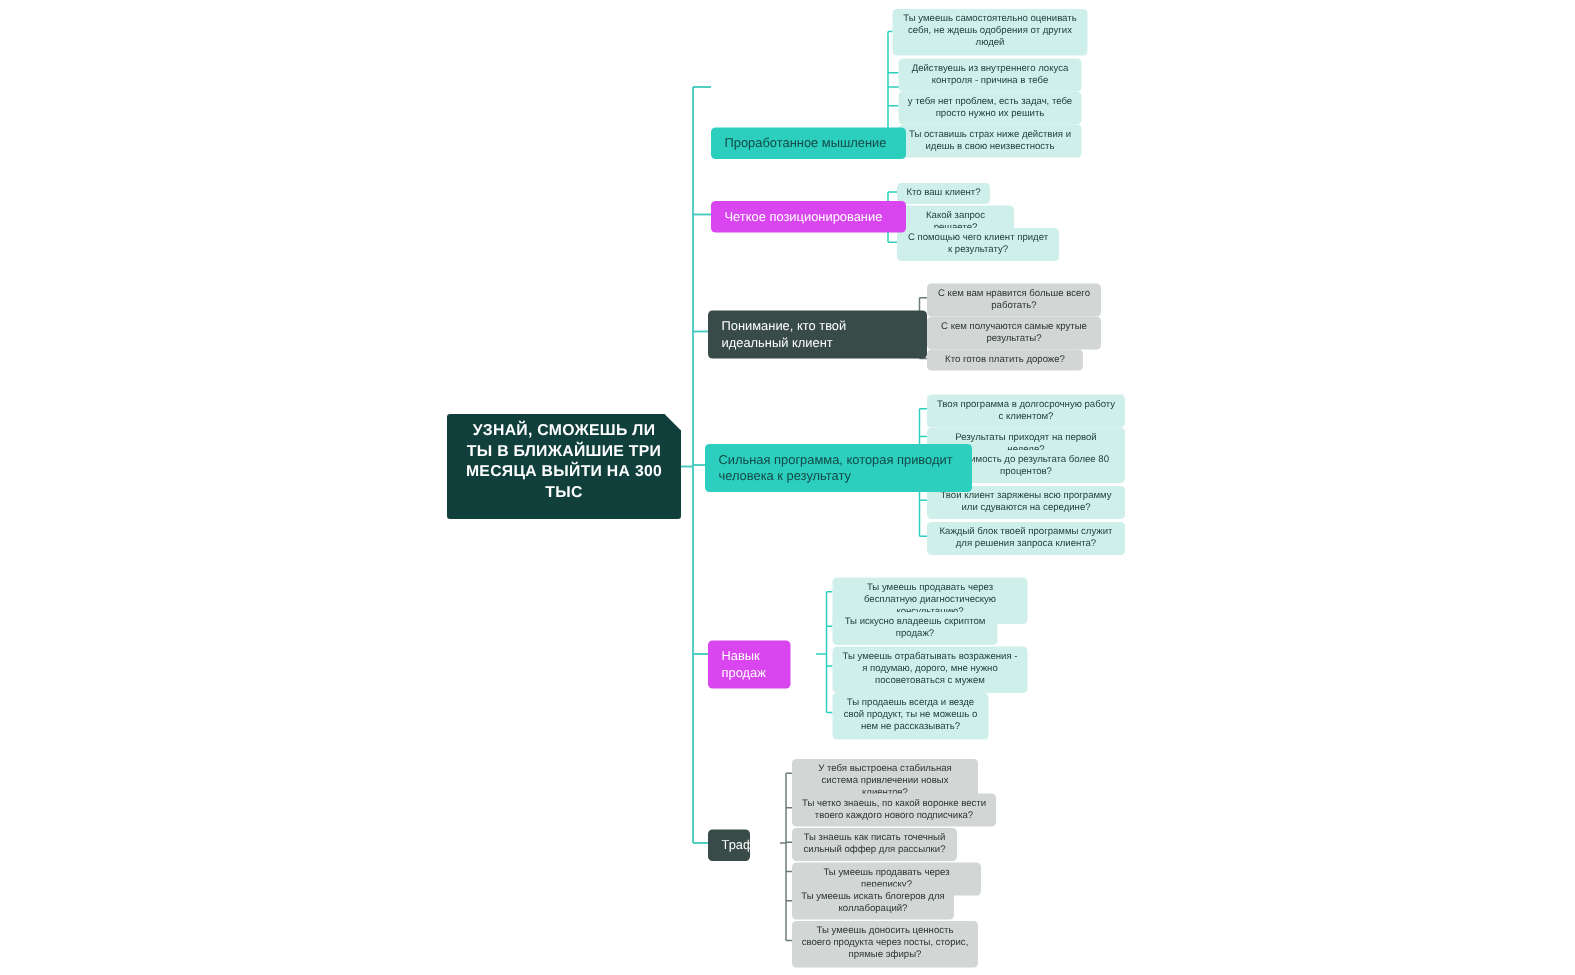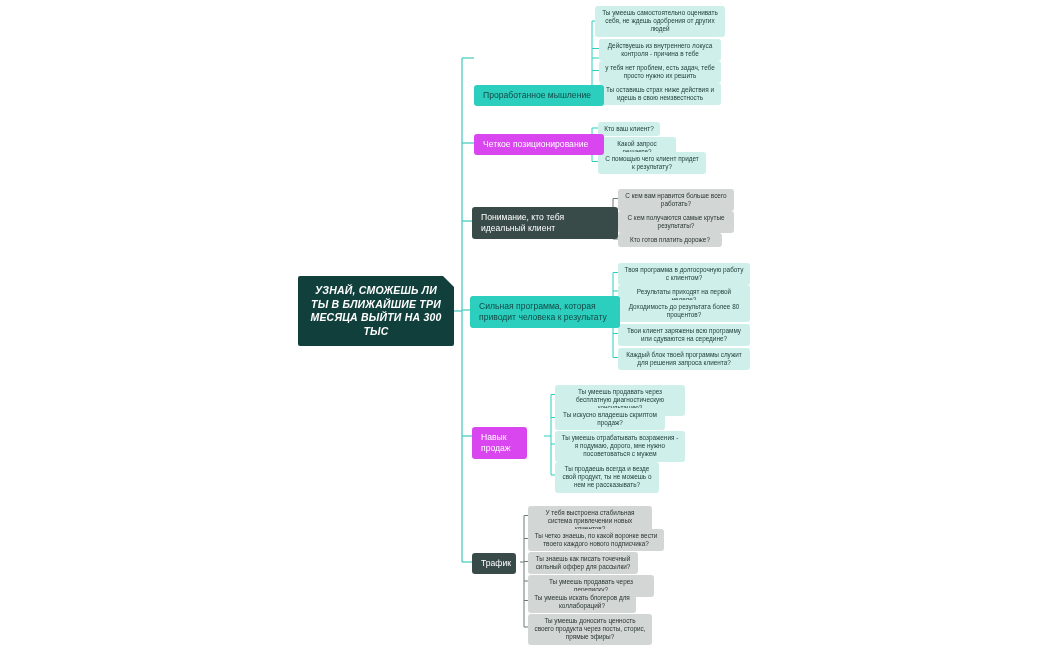--- a/index.html
+++ b/index.html
@@ -33,31 +33,30 @@
   .root-node {
     position: absolute;
     left: 298px;
     top: 276px;
     width: 156px;
     height: 70px;
     background: #11403C;
     color: #ffffff;
     border-radius: 2px;
     display: flex;
-    align-items: center;
+    align-items: flex-start;
     justify-content: center;
     text-align: center;
     box-sizing: border-box;
     padding: 5px 10px;
     font-size: 10.5px;
     line-height: 13.5px;
     font-weight: bold;
     letter-spacing: 0.2px;
     z-index: 3;
-    font-style: italic;
   }
   .root-node .fold {
     position: absolute;
     right: 0;
     top: 0;
     width: 11px;
     height: 11px;
     background: #ffffff;
     clip-path: polygon(0 0, 100% 100%, 100% 0);
   }
@@ -192,32 +191,32 @@
       <div class="leaf mint" style="left: 598px; top: 122px; width: 62px; min-height: 12px;">
         <span>Кто ваш клиент?</span>
       </div>
       <div class="leaf mint" style="left: 598px; top: 137px; width: 78px; min-height: 12px;">
         <span>Какой запрос решаете?</span>
       </div>
       <div class="leaf mint" style="left: 598px; top: 152px; width: 108px; min-height: 19px;">
         <span>С помощью чего клиент придет к результату?</span>
       </div>
       <div class="branch darkslate" style="left: 472px; top: 207px; width: 146px; min-height: 28px;">
-        <span>Понимание, кто тебя идеальный клиент</span>
+        <span>Понимание, кто твой идеальный клиент</span>
       </div>
       <div class="leaf gray" style="left: 618px; top: 189px; width: 116px; min-height: 19px;">
         <span>С кем вам нравится больше всего работать?</span>
       </div>
       <div class="leaf gray" style="left: 618px; top: 211px; width: 116px; min-height: 19px;">
         <span>С кем получаются самые крутые результаты?</span>
       </div>
       <div class="leaf gray" style="left: 618px; top: 233px; width: 104px; min-height: 12px;">
         <span>Кто готов платить дороже?</span>
       </div>
-      <div class="branch teal" style="left: 470px; top: 296px; width: 150px; min-height: 28px;">
+      <div class="branch teal" style="left: 470px; top: 296px; width: 178px; min-height: 28px;">
         <span>Сильная программа, которая приводит человека к результату</span>
       </div>
       <div class="leaf mint" style="left: 618px; top: 263px; width: 132px; min-height: 19px;">
         <span>Твоя программа в долгосрочную работу с клиентом?</span>
       </div>
       <div class="leaf mint" style="left: 618px; top: 285px; width: 132px; min-height: 12px;">
         <span>Результаты приходят на первой неделе?</span>
       </div>
       <div class="leaf mint" style="left: 618px; top: 300px; width: 132px; min-height: 19px;">
         <span>Доходимость до результата более 80 процентов?</span>
@@ -236,21 +235,21 @@
       </div>
       <div class="leaf mint" style="left: 555px; top: 408px; width: 110px; min-height: 19px;">
         <span>Ты искусно владеешь скриптом продаж?</span>
       </div>
       <div class="leaf mint" style="left: 555px; top: 431px; width: 130px; min-height: 26px;">
         <span>Ты умеешь отрабатывать возражения - я подумаю, дорого, мне нужно посоветоваться с мужем</span>
       </div>
       <div class="leaf mint" style="left: 555px; top: 462px; width: 104px; min-height: 26px;">
         <span>Ты продаешь всегда и везде свой продукт, ты не можешь о нем не рассказывать?</span>
       </div>
-      <div class="branch darkslate" style="left: 472px; top: 553px; width: 44px; min-height: 18px; text-align: center;">
+      <div class="branch darkslate" style="left: 472px; top: 553px; width: 28px; min-height: 18px; text-align: center;">
         <span>Трафик</span>
       </div>
       <div class="leaf gray" style="left: 528px; top: 506px; width: 124px; min-height: 19px;">
         <span>У тебя выстроена стабильная система привлечении новых клиентов?</span>
       </div>
       <div class="leaf gray" style="left: 528px; top: 529px; width: 136px; min-height: 19px;">
         <span>Ты четко знаешь, по какой воронке вести твоего каждого нового подписчика?</span>
       </div>
       <div class="leaf gray" style="left: 528px; top: 552px; width: 110px; min-height: 19px;">
         <span>Ты знаешь как писать точечный сильный оффер для рассылки?</span>

